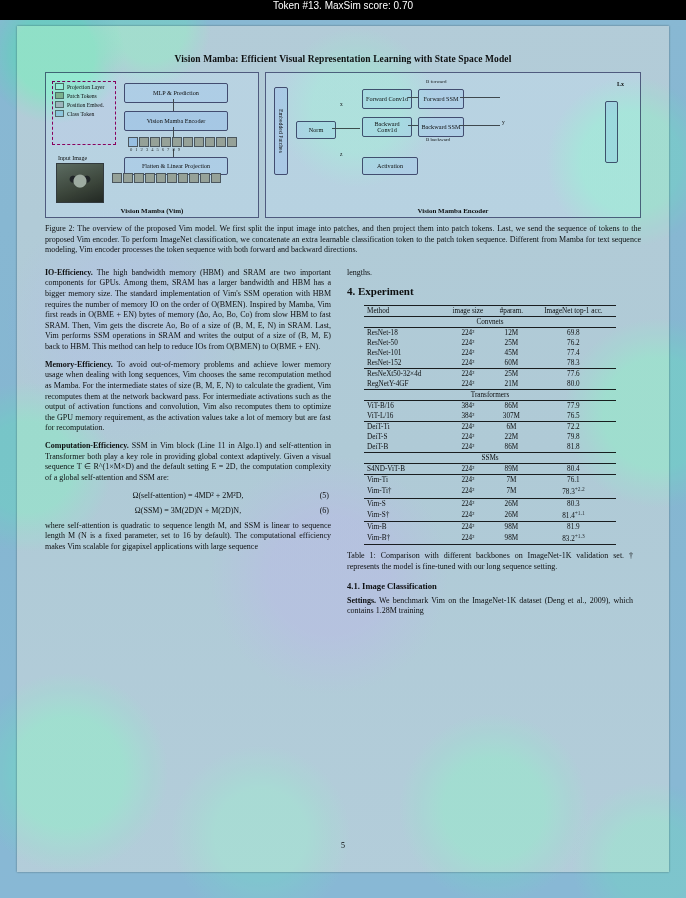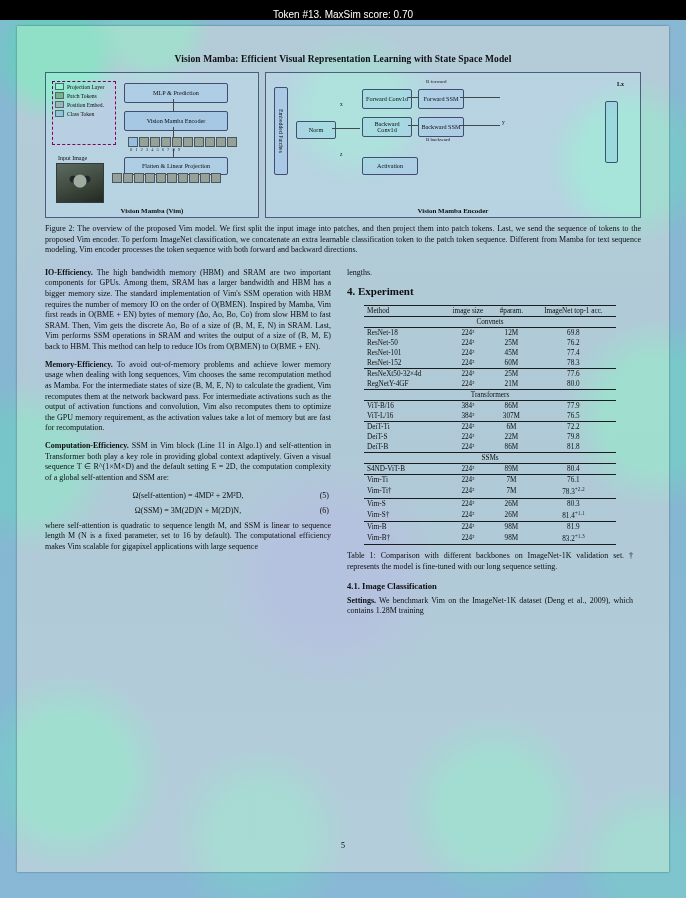--- a/index.html
+++ b/index.html
@@ -28,21 +28,21 @@
       radial-gradient(circle at 18% 36%, rgba(190,200,255,.3) 0 60px, rgba(0,0,0,0) 120px),
       linear-gradient(180deg,#bcd8ea 0%, #b8d6e8 50%, #bcd9ec 100%);
     pointer-events:none;
     z-index:5;
     mix-blend-mode:multiply;
   }
   .topbar{
     position:absolute;top:0;left:0;width:686px;height:20px;
     background:#000;color:#fff;
     font-family:"Liberation Sans", sans-serif;
-    font-size:10px;display:flex;align-items:flex-end;justify-content:center;
+    font-size:10px;display:flex;align-items:flex-start;justify-content:center;
     z-index:30;
   }
   .page{
     position:absolute;left:17px;top:26px;width:652px;height:846px;
     background:#f3f1ec;
     box-shadow:0 0 2px rgba(0,0,0,.4);
     z-index:1;
     overflow:hidden;
   }
   .paper-inner{padding:18px 28px 10px 28px;color:#111;}

